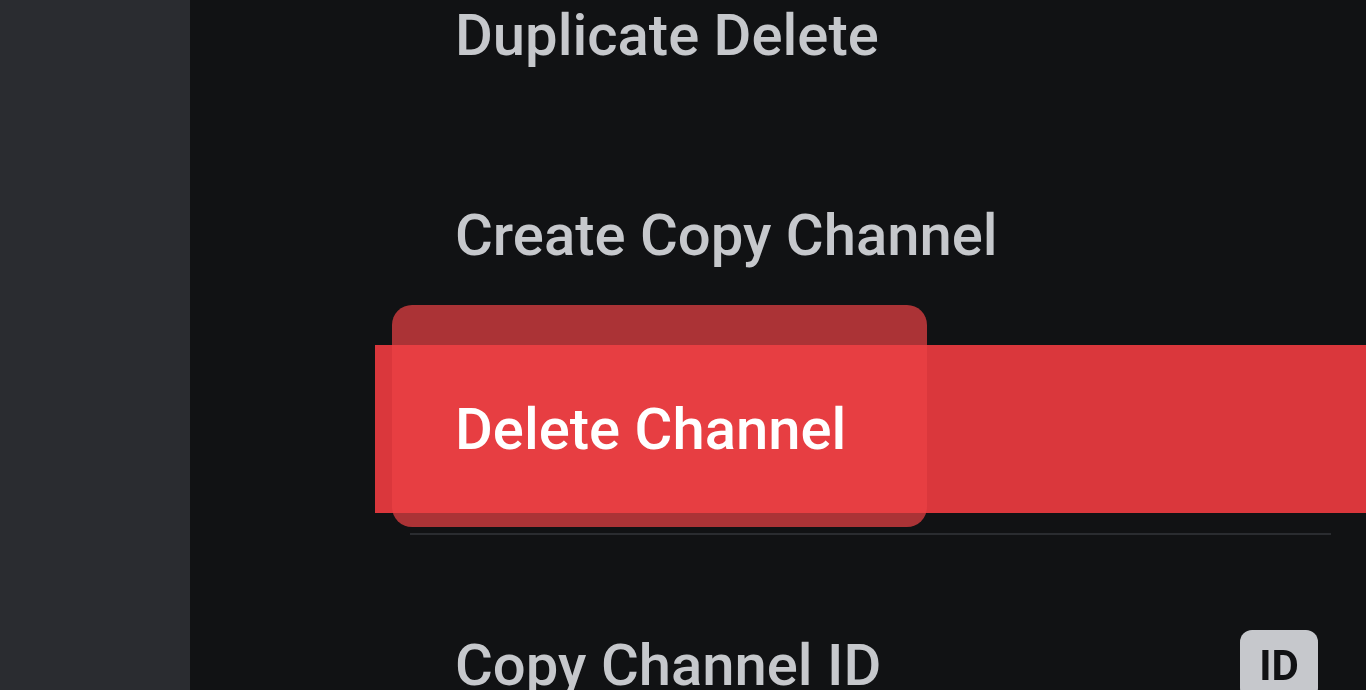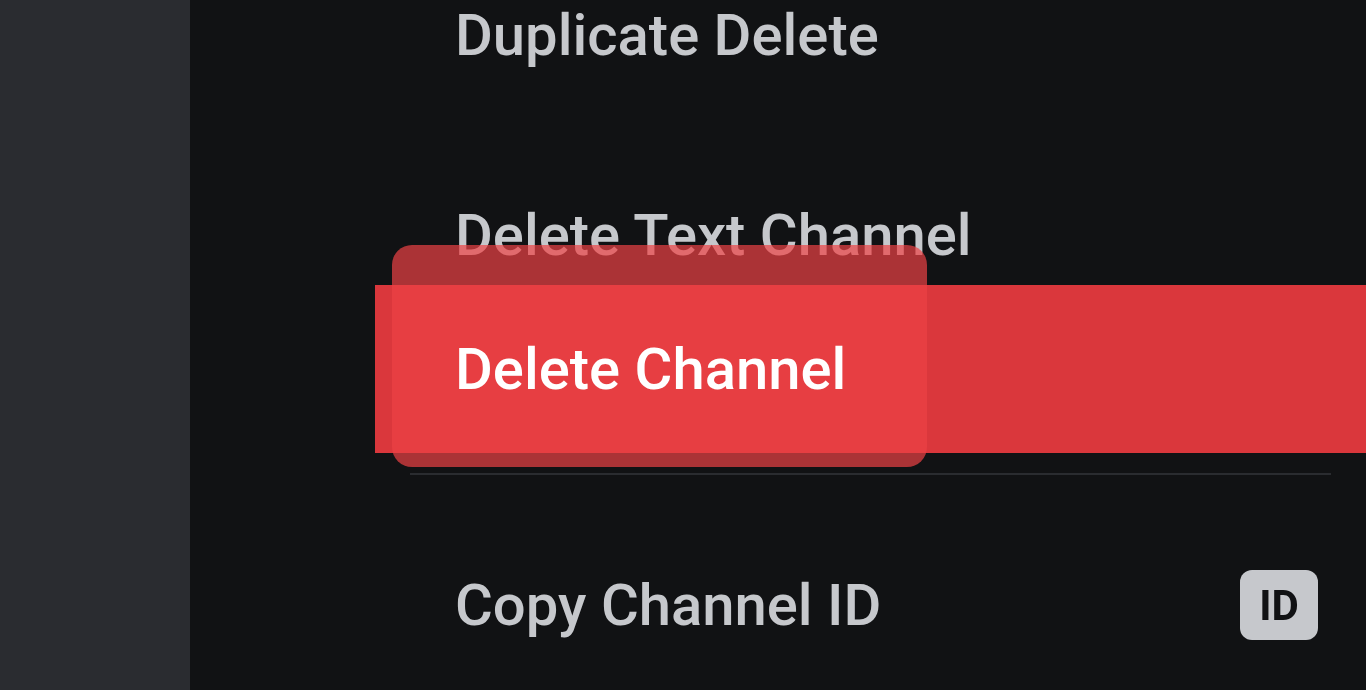--- a/index.html
+++ b/index.html
@@ -54,20 +54,21 @@
     .menu-item-duplicate {
       margin-top: -15px;
       height: 100px;
     }
     .menu-item-create {
       margin-top: 100px;
       height: 100px;
     }
     .menu-item-delete {
       position: relative;
+      margin-top: 60px;
       height: 168px;
       background: #da373c;
       color: #ffffff;
       padding-left: 50px;
     }
     .menu-item-delete .inner-highlight {
       position: absolute;
       left: 17px;
       top: -40px;
       width: 535px;
@@ -110,21 +111,21 @@
 <div class="sidebar-strip"></div>
 <div class="thin-strip"></div>
 
 <div class="context-menu">
 
   <div class="menu-item menu-item-duplicate">
     <span>Duplicate Delete</span>
   </div>
 
   <div class="menu-item menu-item-create">
-    <span>Delete Text Channel</span>
+    <span>Create Copy Channel</span>
   </div>
 
   <div class="menu-item menu-item-delete">
     <div class="inner-highlight"></div>
     <span class="delete-text">Delete Channel</span>
   </div>
 
   <div class="separator"></div>
 
   <div class="menu-item menu-item-copy">

